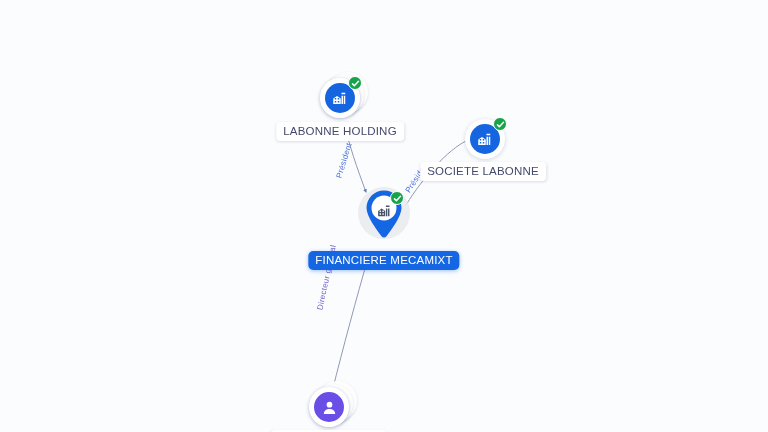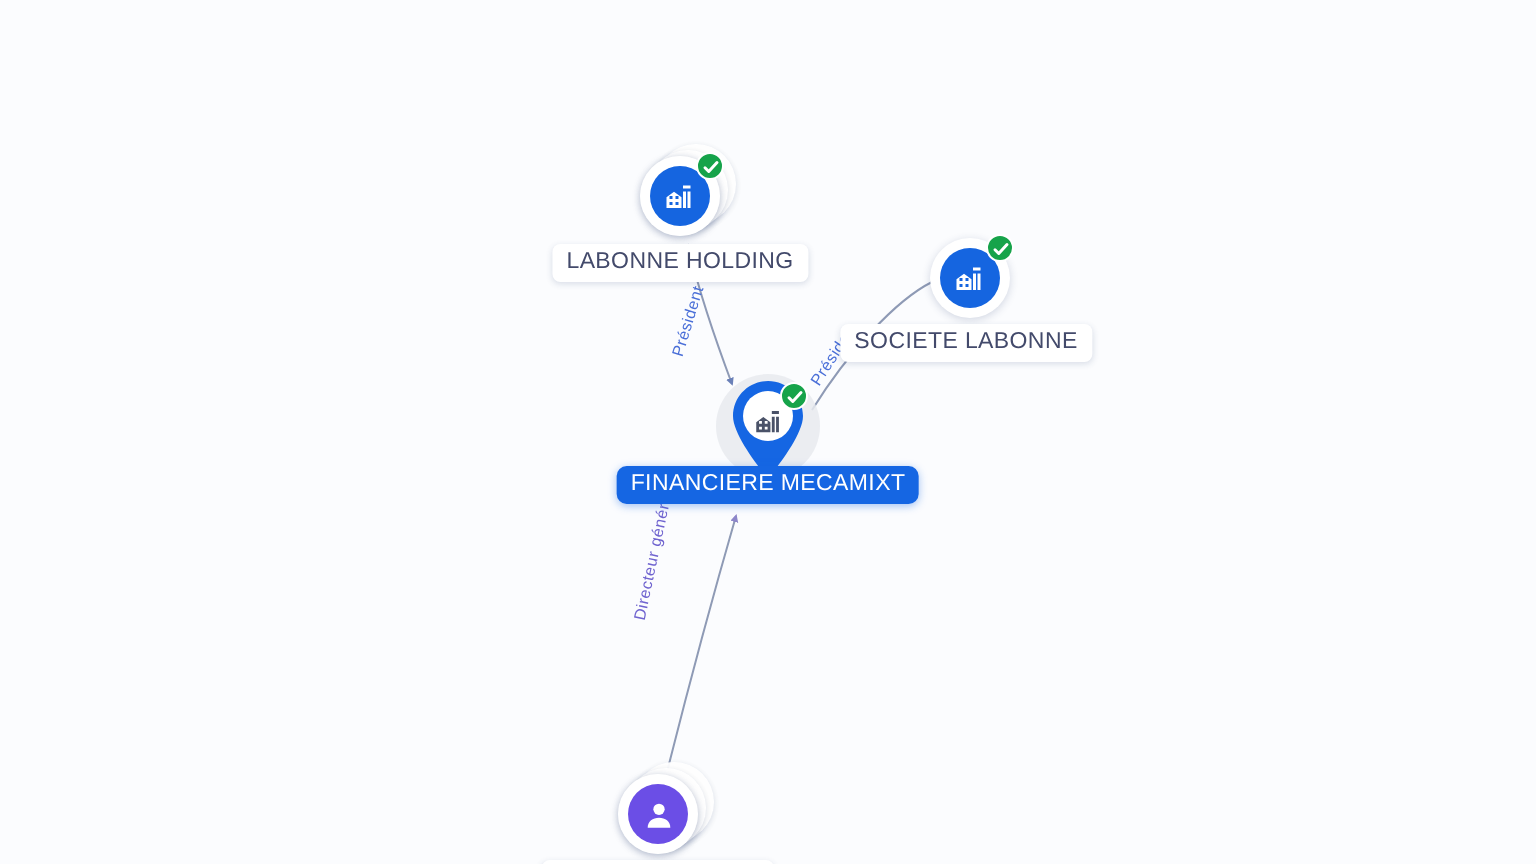--- a/index.html
+++ b/index.html
@@ -227,21 +227,21 @@
           <path d="M3 20v-7.2l5-3.6 5 3.6V20H3zm2-2h2v-2H5v2zm4 0h2v-2H9v2zm-4-4h2v-2H5v2zm4 0h2v-2H9v2z"></path>
           <path d="M14 20V9h2v11h-2zm3 0V9h2v11h-2zm-3-13V5h5v2h-5z"></path>
         </svg>
       </div>
       <div class="pin-badge">
         <svg width="9" height="9" viewBox="0 0 24 24" fill="none" stroke="#ffffff" stroke-width="4" stroke-linecap="round" stroke-linejoin="round">
           <polyline points="4,13 9,18 20,6"></polyline>
         </svg>
       </div>
     </div>
-    <div class="node-label selected" style="left:0px; top:20px;">FINANCIERE MECAMIXT</div>
+    <div class="node-label selected" style="left:0px; top:38px;">FINANCIERE MECAMIXT</div>
   </div>
 
   <div class="node" style="left:329px; top:407px;">
     <div class="node-stack">
       <div class="stack-layer l3"></div>
       <div class="stack-layer l2"></div>
       <div class="stack-layer l1"></div>
     </div>
     <div class="node-disc">
       <div class="icon-circle person">

